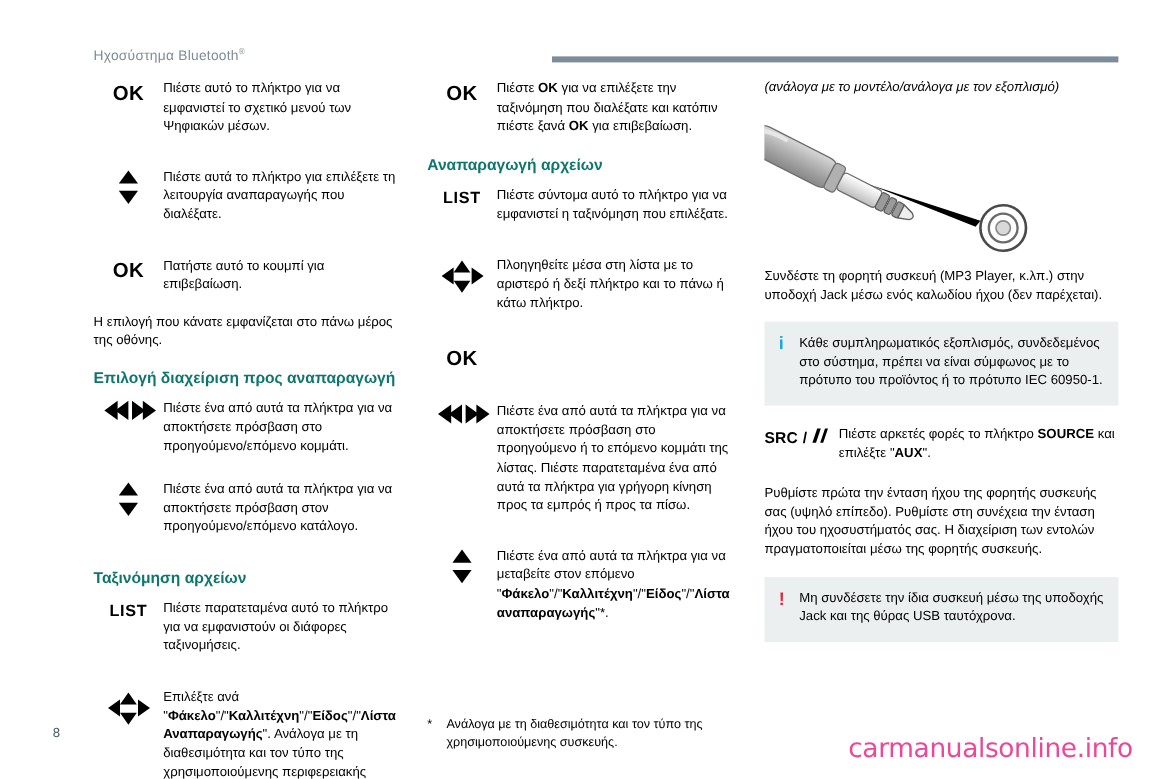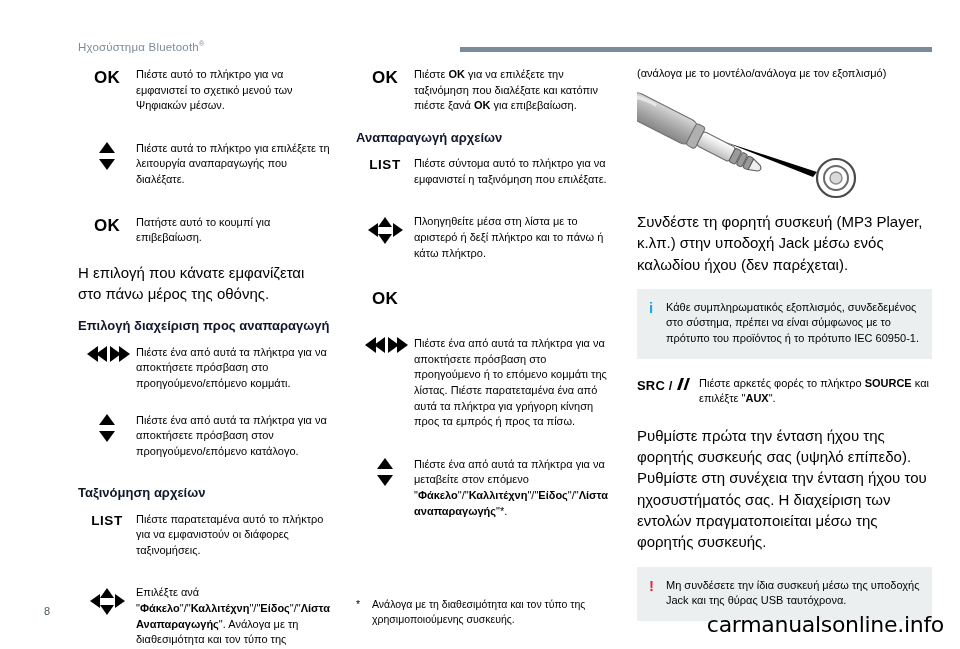--- a/index.html
+++ b/index.html
@@ -50,37 +50,38 @@
     width: 252px;
   }
   #col-1 { left: 78px; }
   #col-2 { left: 356px; }
   #col-3 { left: 637px; width: 295px; }
 
   
   .section-title {
     font-size: 13px;
     font-weight: bold;
-    color: #0f172a;
+    color: #0f766e;
     margin: 0 0 9px 0;
     line-height: 1.25;
   }
   .big-title {
     font-size: 16.5px;
     font-weight: bold;
     margin: 0 0 10px 0;
     line-height: 1.2;
   }
   .subtle {
     font-size: 11px;
     line-height: 1.45;
-    margin: 0 0 4px 0;
+    margin: 0 0 16px 0;
+    font-style: italic;
   }
   .para {
-    font-size: 15px;
+    font-size: 11px;
     line-height: 1.42;
     margin: 0 0 14px 0;
   }
 
   
   .row {
     display: flex;
     align-items: flex-start;
     margin-bottom: 20px;
   }
@@ -227,21 +228,21 @@
     left: 44px;
     top: 605px;
     font-size: 11px;
     color: #4b5a66;
   }
   #watermark {
     position: absolute;
     right: 16px;
     top: 612px;
     font-size: 22px;
-    color: #000000;
+    color: #ec4899;
     letter-spacing: -0.3px;
     font-family: "DejaVu Sans", sans-serif;
   }
 </style>
 </head>
 <body>
 
 <div id="page-header">
   <div id="header-title"><span>Ηχοσύστημα Bluetooth</span><sup>®</sup></div>
   <div id="header-rule"></div>

